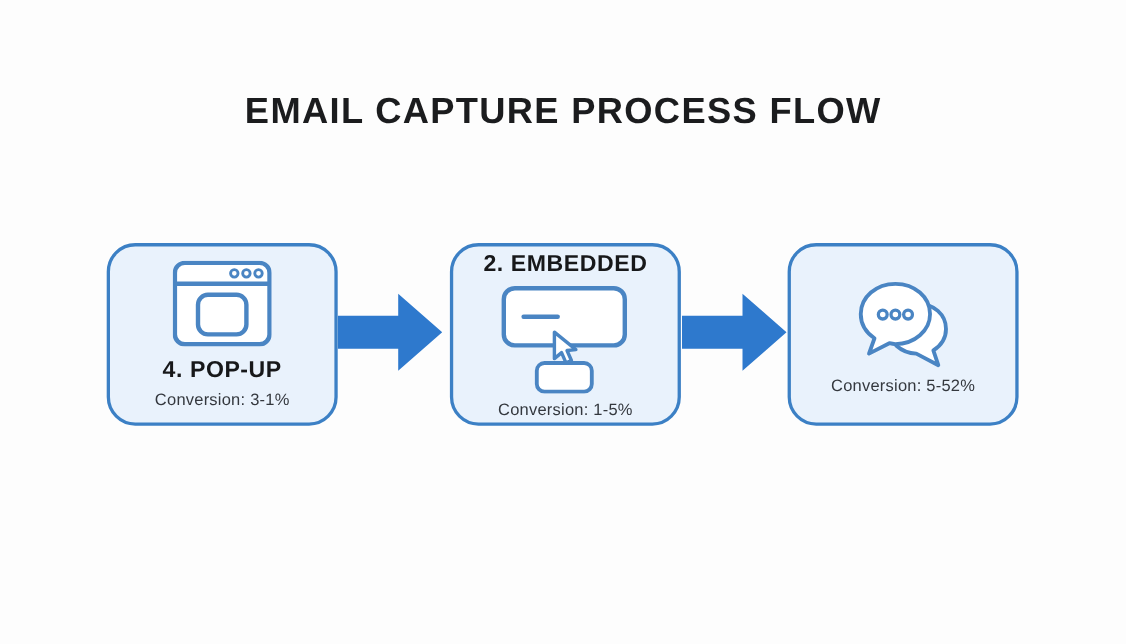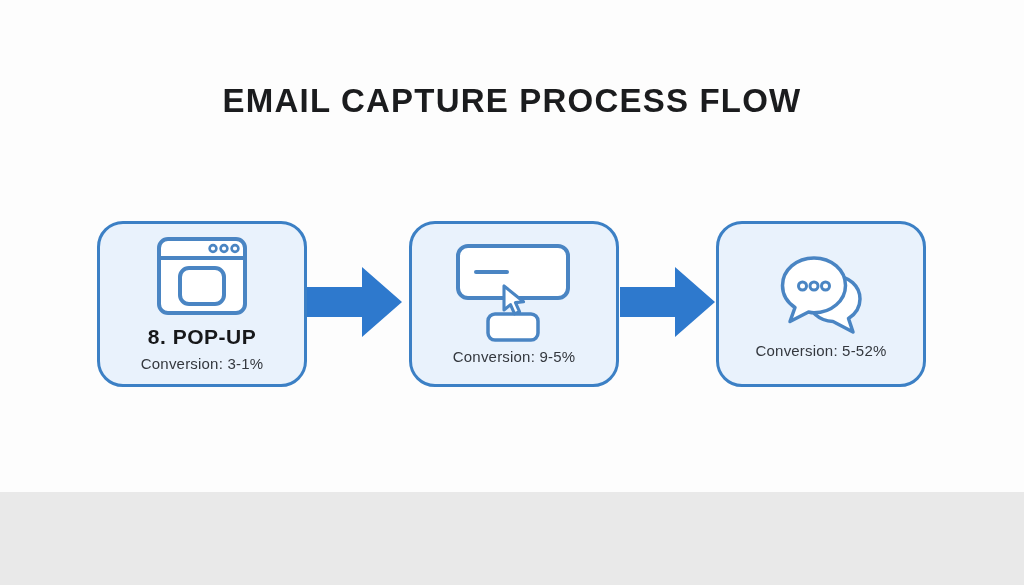--- a/index.html
+++ b/index.html
@@ -13,21 +13,21 @@
     --sub:#34383e;
   }
   html,body{margin:0;padding:0;}
   body{
     background:#e9e9e9;
     font-family:"Liberation Sans", sans-serif;
     -webkit-font-smoothing:antialiased;
   }
   .stage{
     position:relative;
-    width:1024px;height:492px;
+    width:1024px;height:585px;
     margin:0 auto;
     background:var(--bg);
     overflow:hidden;
   }
   .title{
     position:absolute;
     left:0;right:0;top:82px;
     text-align:center;
     font-size:33px;
     font-weight:800;
@@ -90,42 +90,43 @@
     <span class="step-icon">
       <svg width="90" height="78" viewBox="0 0 90 78">
         <rect x="2" y="2" width="86" height="74" rx="9" fill="#ffffff" stroke="currentColor" stroke-width="4"></rect>
         <line x1="2" y1="21" x2="88" y2="21" stroke="currentColor" stroke-width="4"></line>
         <circle cx="56" cy="11.5" r="3.4" fill="none" stroke="currentColor" stroke-width="2.6"></circle>
         <circle cx="67" cy="11.5" r="3.4" fill="none" stroke="currentColor" stroke-width="2.6"></circle>
         <circle cx="78" cy="11.5" r="3.4" fill="none" stroke="currentColor" stroke-width="2.6"></circle>
         <rect x="23" y="31" width="44" height="36" rx="9" fill="#ffffff" stroke="currentColor" stroke-width="4"></rect>
       </svg>
     </span>
-    <div class="step-label">8. POP-UP</div>
+    <div class="step-label">4. POP-UP</div>
     <div class="step-conversion">Conversion: 3-1%</div>
   </div>
 
   <span class="flow-arrow a1">
     <svg width="96" height="74" viewBox="0 0 96 74">
       <path d="M0 22 H55 V2 L95 37 L55 72 V52 H0 Z" fill="currentColor"></path>
     </svg>
   </span>
 
   <div class="step-box pos-2 label-first">
     <span class="step-icon">
       <svg width="120" height="98" viewBox="0 0 120 98">
         <rect x="4" y="2" width="110" height="52" rx="10" fill="#ffffff" stroke="currentColor" stroke-width="4"></rect>
         <line x1="22" y1="28" x2="53" y2="28" stroke="currentColor" stroke-width="4" stroke-linecap="round"></line>
         <rect x="34" y="70" width="50" height="26" rx="7" fill="#ffffff" stroke="currentColor" stroke-width="3.5"></rect>
         <g transform="translate(50,42) scale(1.55)">
           <path d="M0 0 L0 15.5 L4.2 12 L6.8 18 L10 16.6 L7.4 10.7 L12.6 10.2 Z" fill="#ffffff" stroke="currentColor" stroke-width="2" stroke-linejoin="round"></path>
         </g>
       </svg>
     </span>
-    <div class="step-conversion">Conversion: 9-5%</div>
+    <div class="step-label">2. EMBEDDED</div>
+    <div class="step-conversion">Conversion: 1-5%</div>
   </div>
 
   <span class="flow-arrow a2">
     <svg width="96" height="74" viewBox="0 0 96 74">
       <path d="M0 22 H55 V2 L95 37 L55 72 V52 H0 Z" fill="currentColor"></path>
     </svg>
   </span>
 
   <div class="step-box pos-3">
     <span class="step-icon">

